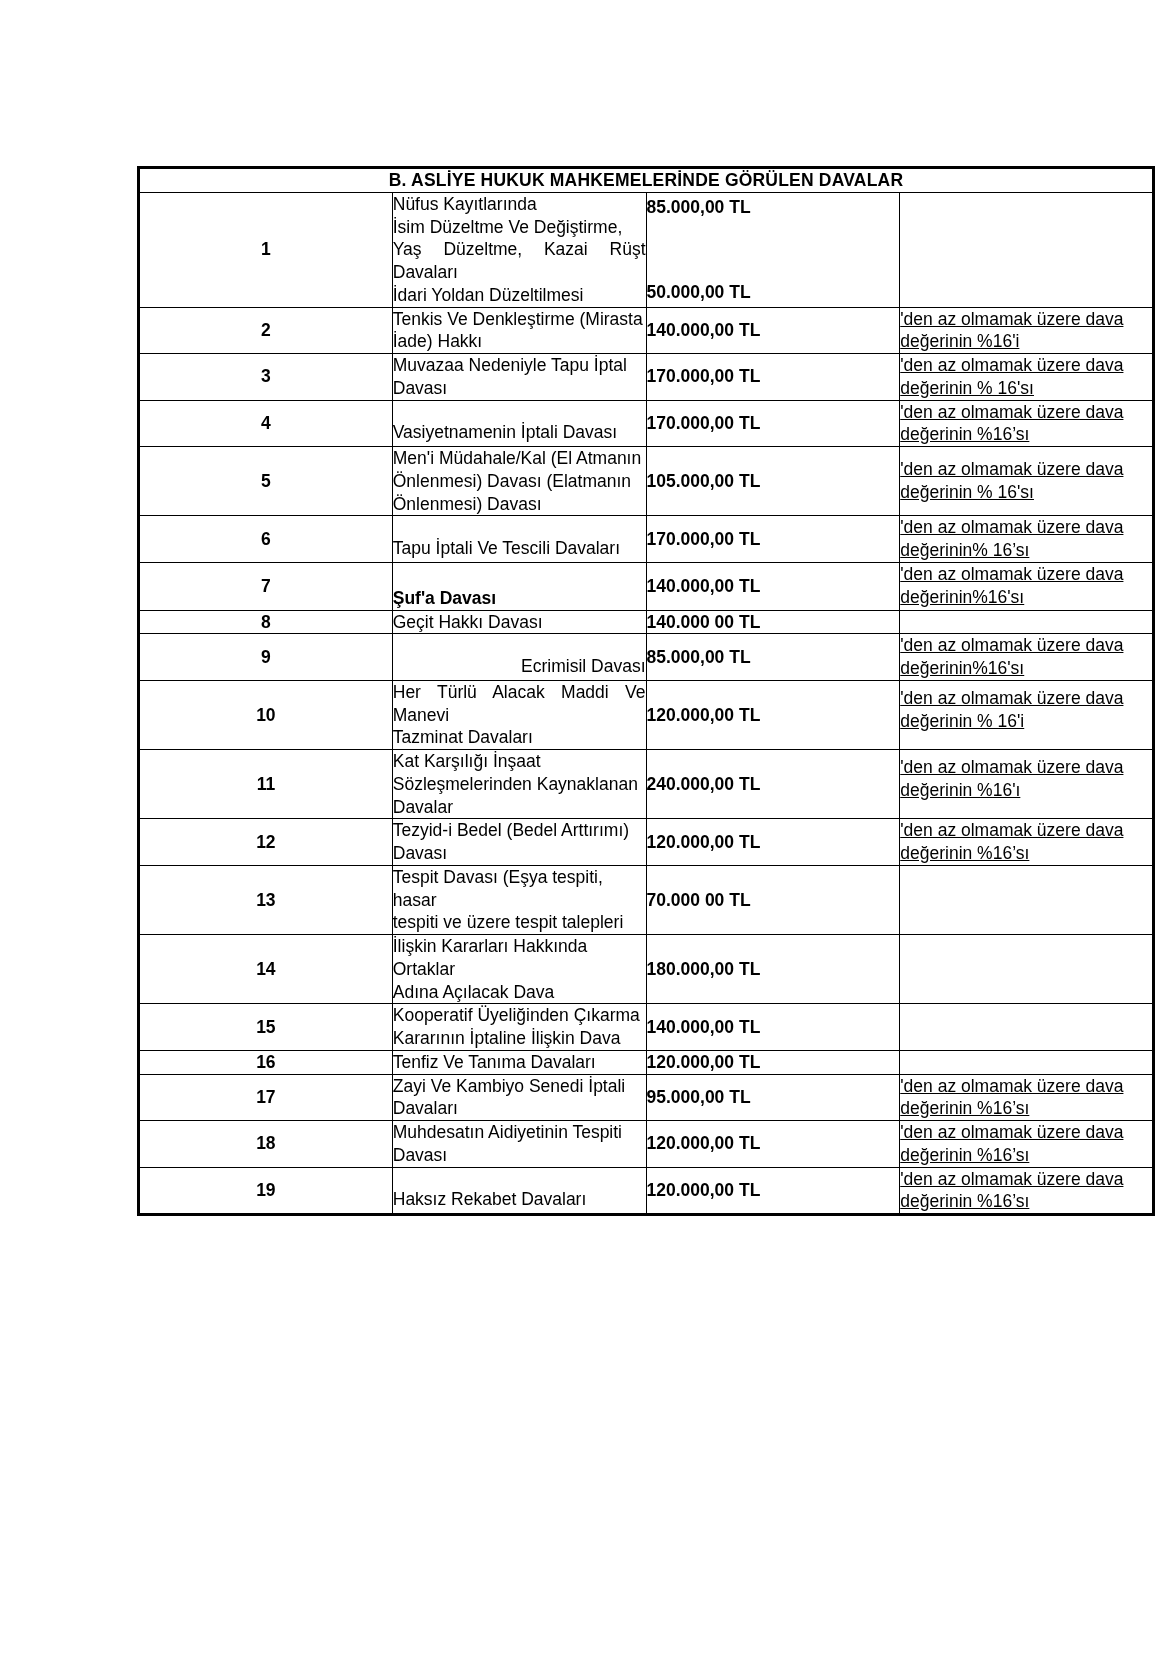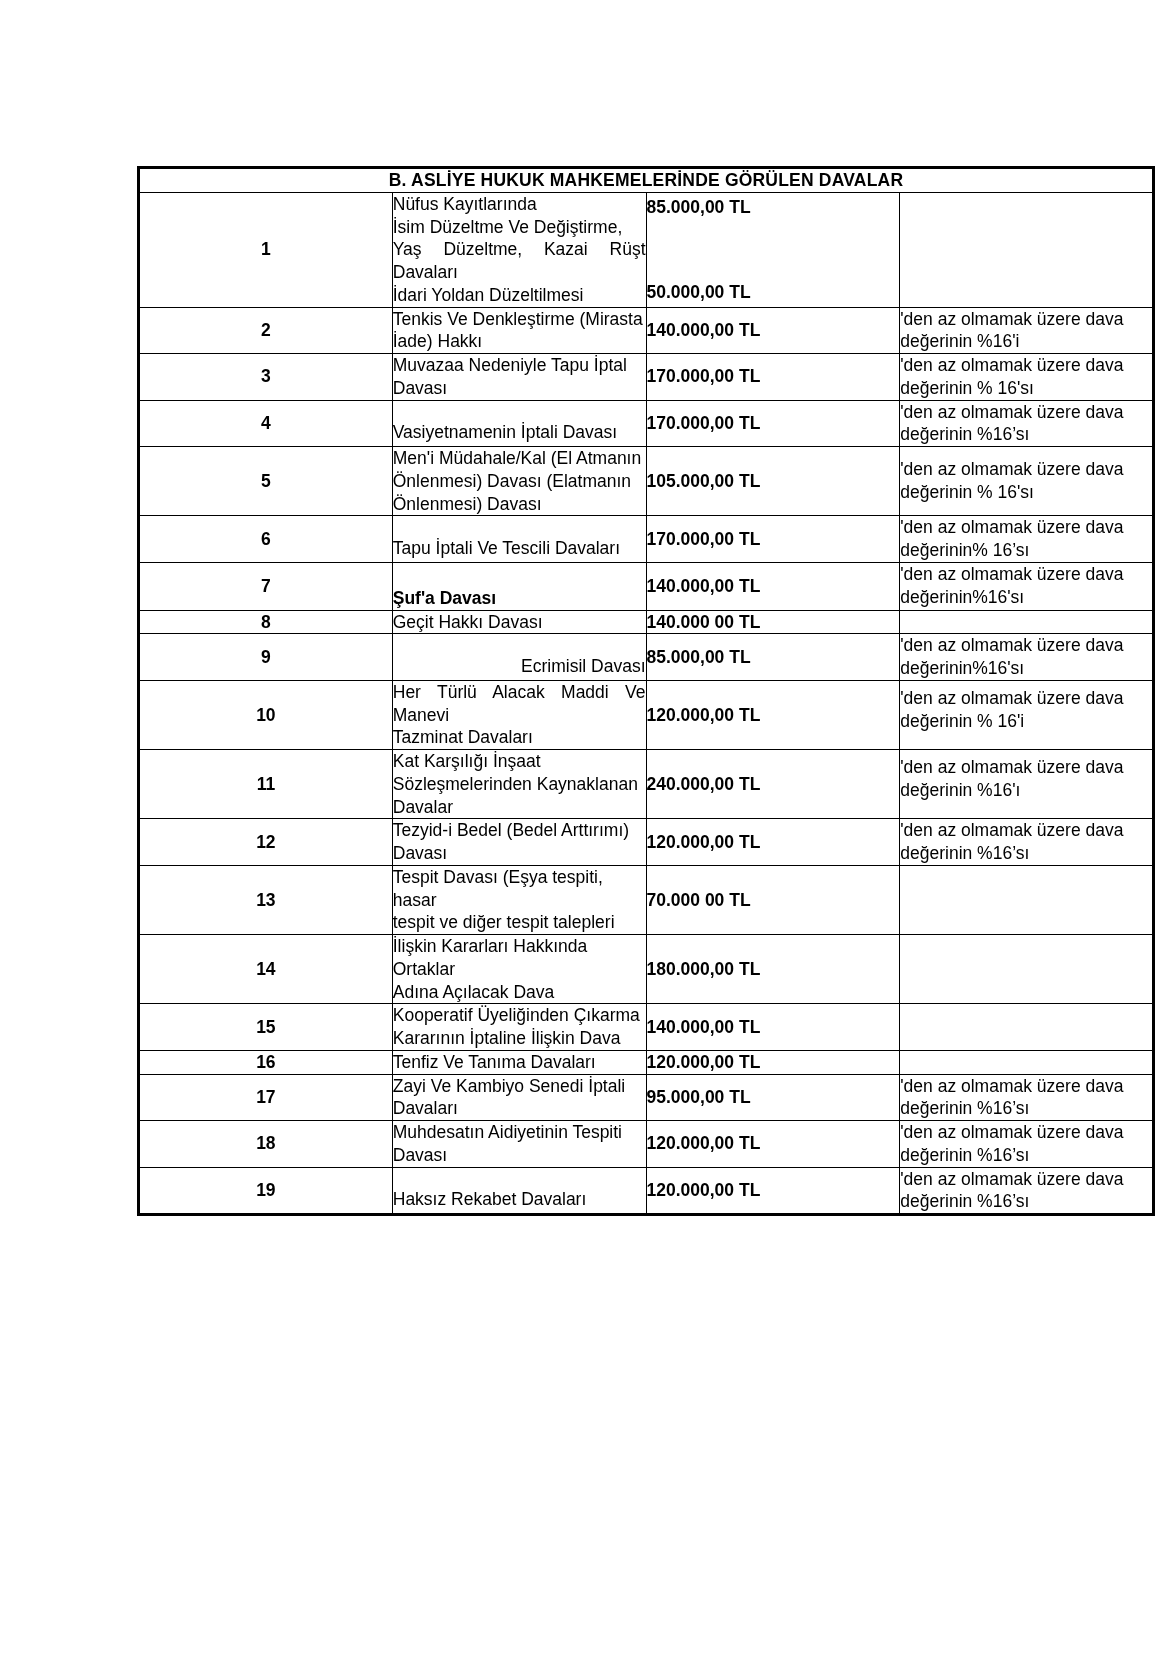--- a/index.html
+++ b/index.html
@@ -64,20 +64,21 @@
     padding-top: 6px;
   }
   .col-amount.mid {
     vertical-align: middle;
     padding-top: 0;
   }
   .col-note {
     width: 286px;
     padding: 4px 3px 4px 5px;
     vertical-align: middle;
+    text-decoration: underline;
   }
   .justify {
     text-align: justify;
     text-align-last: justify;
   }
   .spacer { height: 34px; }
   .desc-line { display: block; }
   .amt-second { display: block; margin-top: 62px; }
 </style>
 </head>
@@ -212,21 +213,21 @@
           <span class="desc-line">Davası</span>
         </td>
         <td class="col-amount">120.000,00 TL</td>
         <td class="col-note">'den az olmamak üzere dava değerinin %16’sı</td>
       </tr>
 
       <tr>
         <td class="col-no">13</td>
         <td class="col-desc">
           <span class="desc-line">Tespit Davası (Eşya tespiti, hasar</span>
-          <span class="desc-line">tespit ve diğer tespit talepleri</span>
+          <span class="desc-line">tespiti ve üzere tespit talepleri</span>
         </td>
         <td class="col-amount">70.000 00 TL</td>
         <td class="col-note"></td>
       </tr>
 
       <tr>
         <td class="col-no mid">14</td>
         <td class="col-desc">
           <span class="desc-line">İlişkin Kararları Hakkında Ortaklar</span>
           <span class="desc-line">Adına Açılacak Dava</span>

